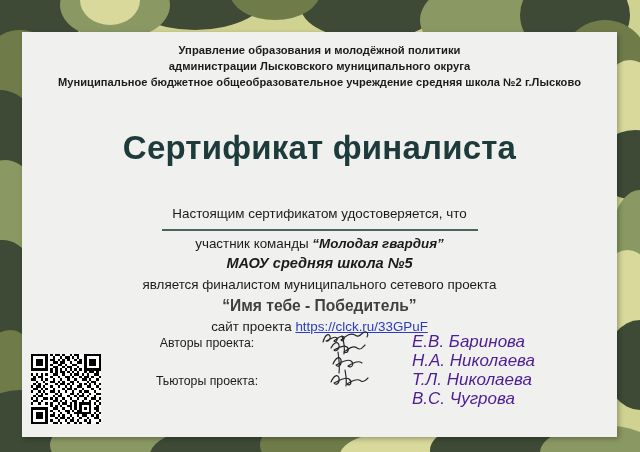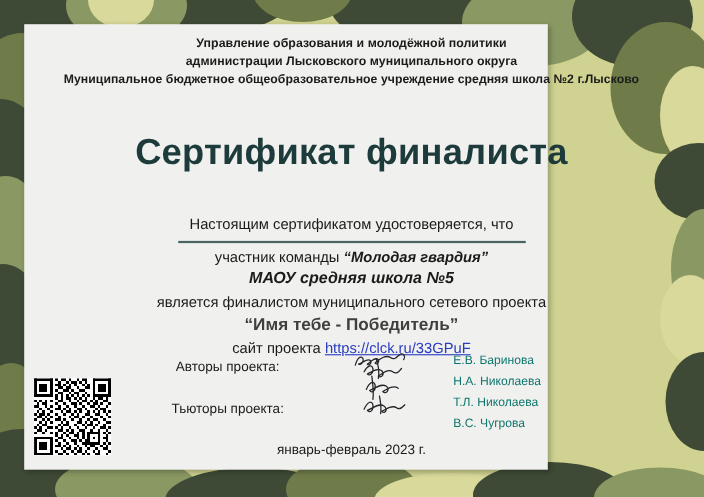--- a/index.html
+++ b/index.html
@@ -33,22 +33,22 @@
   }
   .dark  { background: #3e4a35; }
   .mid   { background: #8a9963; }
   .light { background: #d8d99a; }
   .olive { background: #6f7c4a; }
 
   
   #card {
     position: absolute;
     left: 22px;
-    top: 22px;
-    width: 476px;
+    top: 32px;
+    width: 595px;
     height: 405px;
     background: #f0f0ee;
     box-shadow: 2px 2px 5px rgba(0,0,0,0.28);
   }
 
   
   #header {
     position: absolute;
     left: 0;
     top: 10px;
@@ -147,23 +147,24 @@
     white-space: nowrap;
   }
   .sig-label {
     position: absolute;
     text-align: center;
     width: 150px;
   }
   .sig-name {
     position: absolute;
     left: 390px;
-    font-size: 11px;
-    color: #0f766e;
+    font-size: 17px;
+    color: #4c1d95;
     white-space: nowrap;
+    font-style: italic;
   }
   #scribbles {
     position: absolute;
     left: 295px;
     top: -2px;
     width: 70px;
     height: 72px;
   }
 
   
@@ -273,21 +274,20 @@
           <path d="M25,8 C27,14 28,20 27,26"></path>
         </g>
       </svg>
 
       <span class="sig-name" style="top:2px;">Е.В. Баринова</span>
       <span class="sig-name" style="top:21px;">Н.А. Николаева</span>
       <span class="sig-name" style="top:40px;text-align:right;">Т.Л. Николаева</span>
       <span class="sig-name" style="top:59px;">В.С. Чугрова</span>
     </div>
 
-    <div id="date">январь-февраль 2023 г.</div>
 
     <svg id="qr" viewBox="0 0 29 29" shape-rendering="crispEdges">
       <rect width="29" height="29" fill="#ffffff"></rect>
       <g fill="#000000">
 
         <rect x="0" y="0" width="7" height="1"></rect>
           <rect x="0" y="6" width="7" height="1"></rect>
         <rect x="0" y="0" width="1" height="7"></rect>
           <rect x="6" y="0" width="1" height="7"></rect>
         <rect x="2" y="2" width="3" height="3"></rect>

